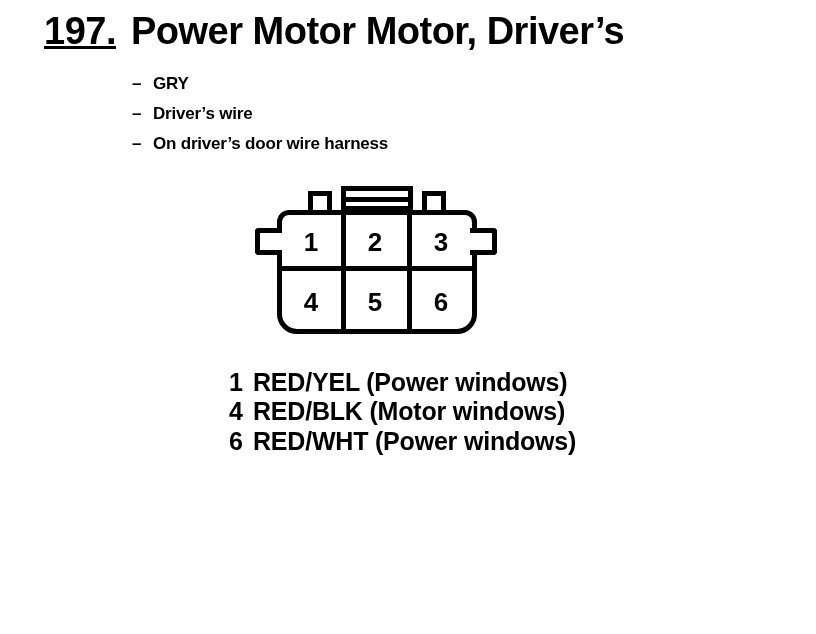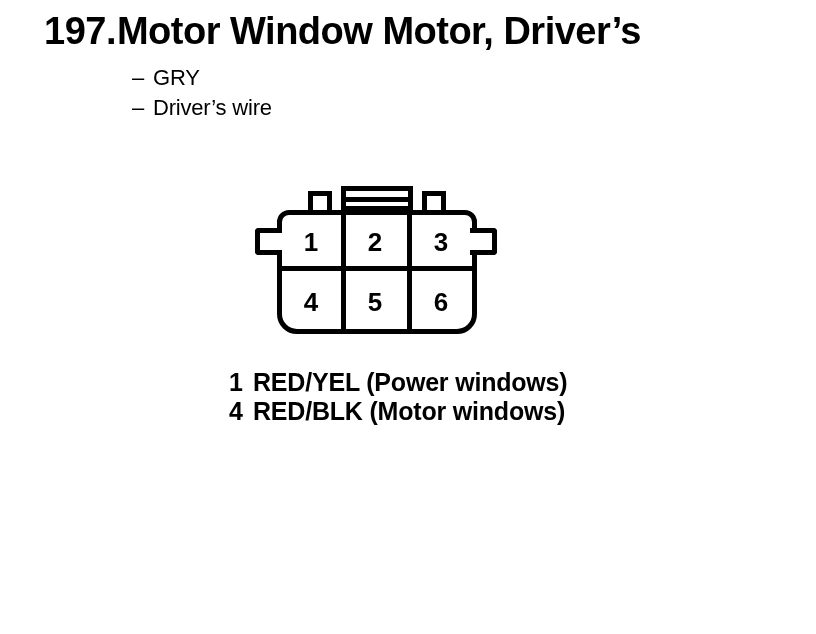--- a/index.html
+++ b/index.html
@@ -19,31 +19,31 @@
   .title {
     position: absolute;
     left: 44px;
     top: 8px;
     font-size: 38px;
     line-height: 46px;
     font-weight: bold;
     white-space: nowrap;
     letter-spacing: -0.5px;
   }
-  .title-num { margin-right: 1px; }
+  .title-num { margin-right: 15px; text-decoration: underline; }
 
   
   .notes {
     position: absolute;
     left: 132px;
-    top: 63px;
+    top: 69px;
     list-style: none;
-    font-size: 22px;
+    font-size: 17px;
     line-height: 30px;
-    font-weight: normal;
+    font-weight: bold;
     letter-spacing: -0.2px;
   }
   .note-dash { display: inline-block; width: 21px; }
 
   
   .connector { position: absolute; left: 0; top: 0; width: 816px; height: 634px; }
 
   .conn-body {
     position: absolute;
     left: 277px; top: 210px;
@@ -139,30 +139,33 @@
     white-space: nowrap;
   }
   .pin-num { display: inline-block; width: 24px; }
 </style>
 </head>
 <body>
 
 <div class="page">
 
   <div class="title">
-    <span class="title-num">197.</span><span class="title-text">Motor Window Motor, Driver’s</span>
+    <span class="title-num">197.</span><span class="title-text">Power Motor Motor, Driver’s</span>
   </div>
 
   <ul class="notes">
     <li>
       <span class="note-dash">–</span><span>GRY</span>
     </li>
     <li>
       <span class="note-dash">–</span><span>Driver’s wire</span>
     </li>
+    <li>
+      <span class="note-dash">–</span><span>On driver’s door wire harness</span>
+    </li>
   </ul>
 
   <div class="connector">
     <div class="tab-small tab-left"></div>
     <div class="tab-center">
       <div class="rung rung-1"></div>
       <div class="rung rung-2"></div>
     </div>
     <div class="tab-small tab-right"></div>
 
@@ -183,15 +186,18 @@
     <span class="cavity-num c6">6</span>
   </div>
 
   <div class="pin-list">
     <div class="pin-row">
       <span class="pin-num">1</span><span class="pin-label">RED/YEL (Power windows)</span>
     </div>
     <div class="pin-row">
       <span class="pin-num">4</span><span class="pin-label">RED/BLK (Motor windows)</span>
     </div>
+    <div class="pin-row">
+      <span class="pin-num">6</span><span class="pin-label">RED/WHT (Power windows)</span>
+    </div>
   </div>
 
 </div>
 
 </body></html>

